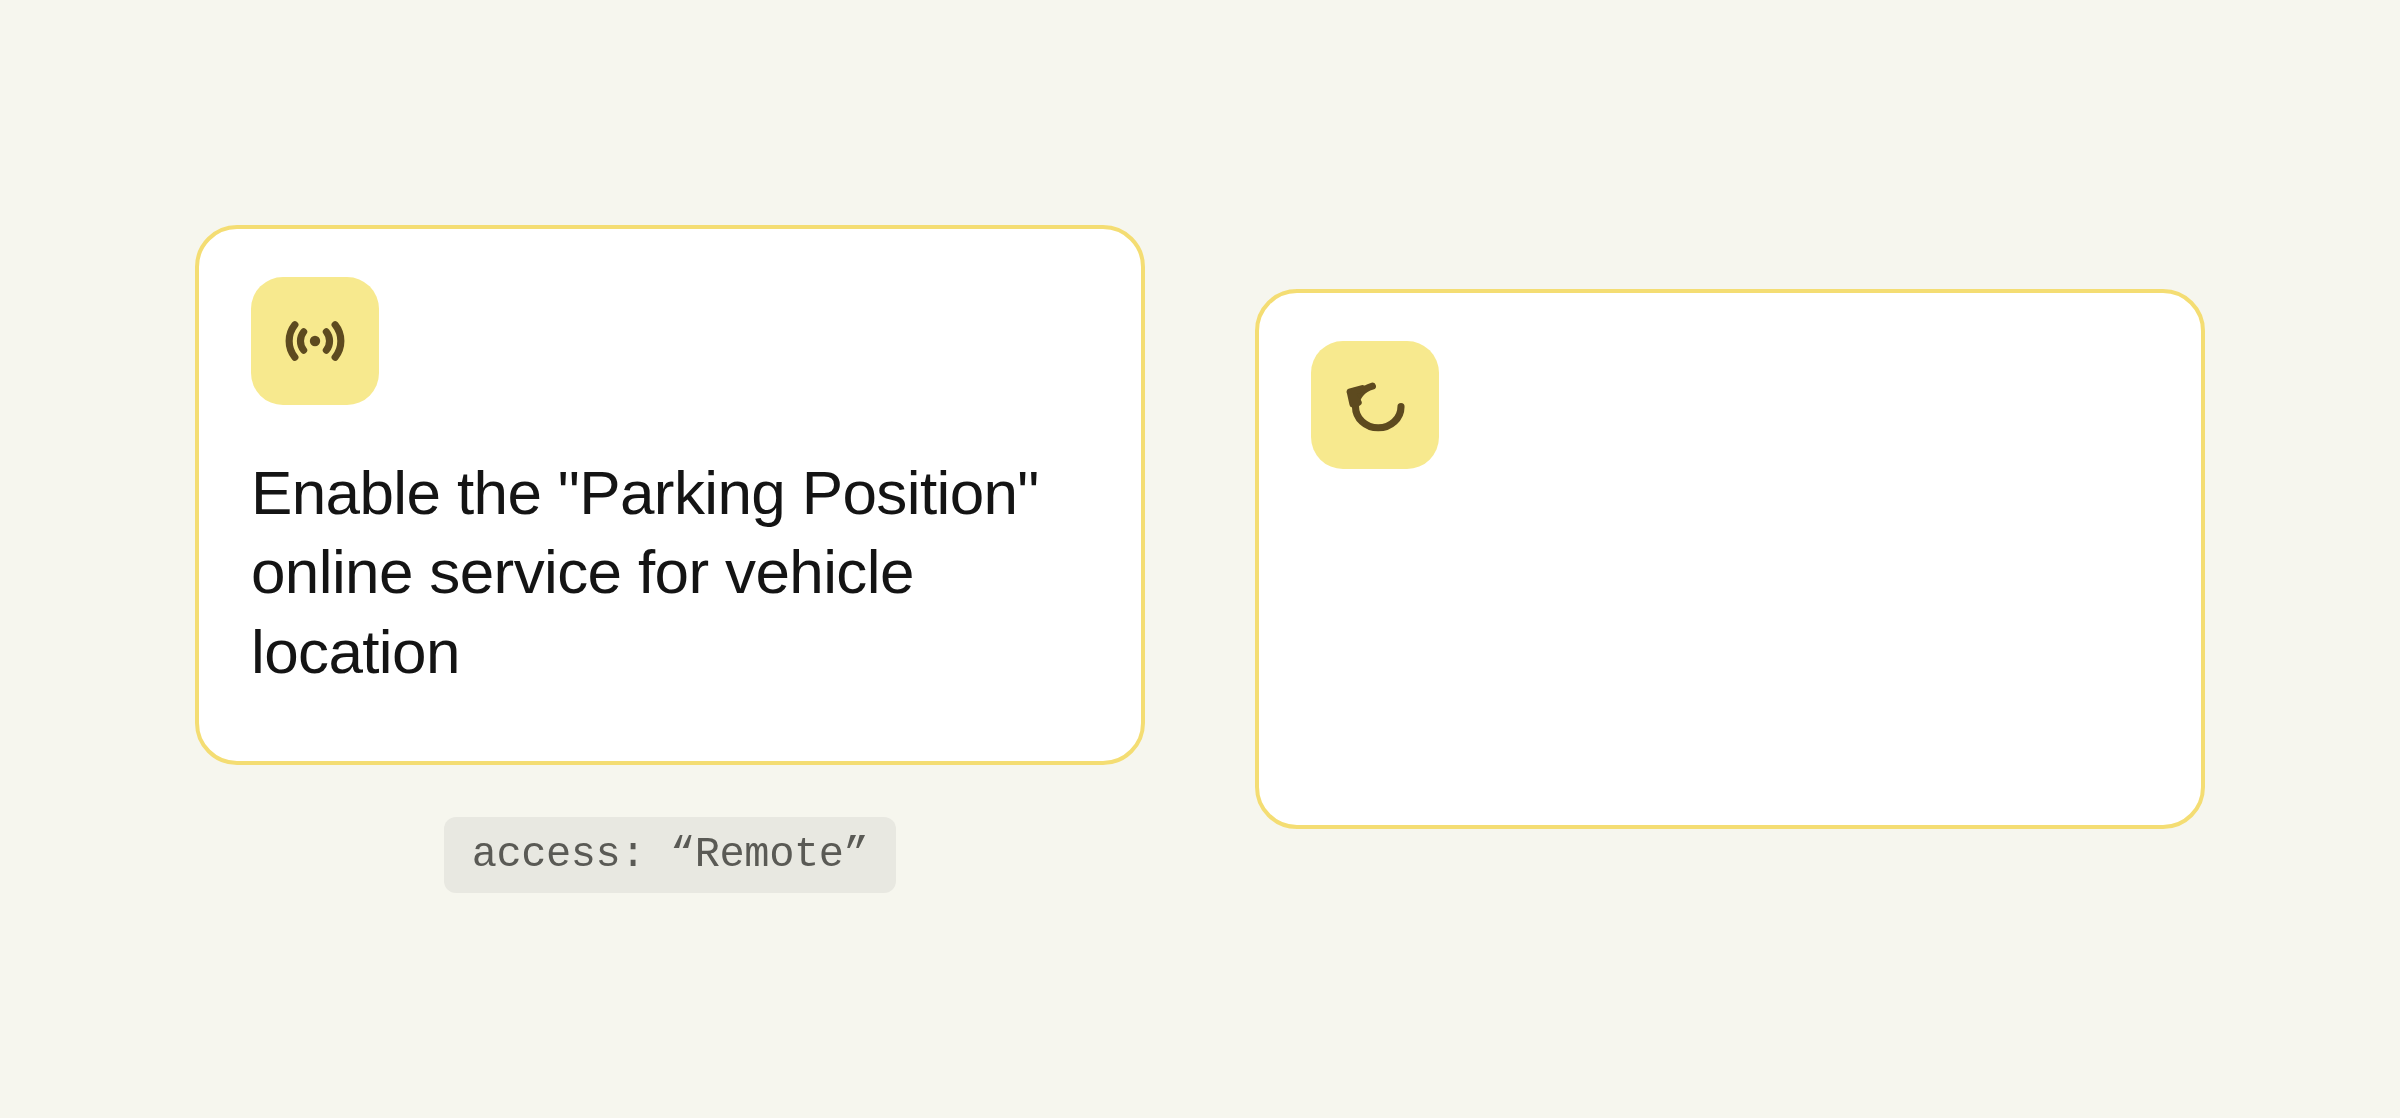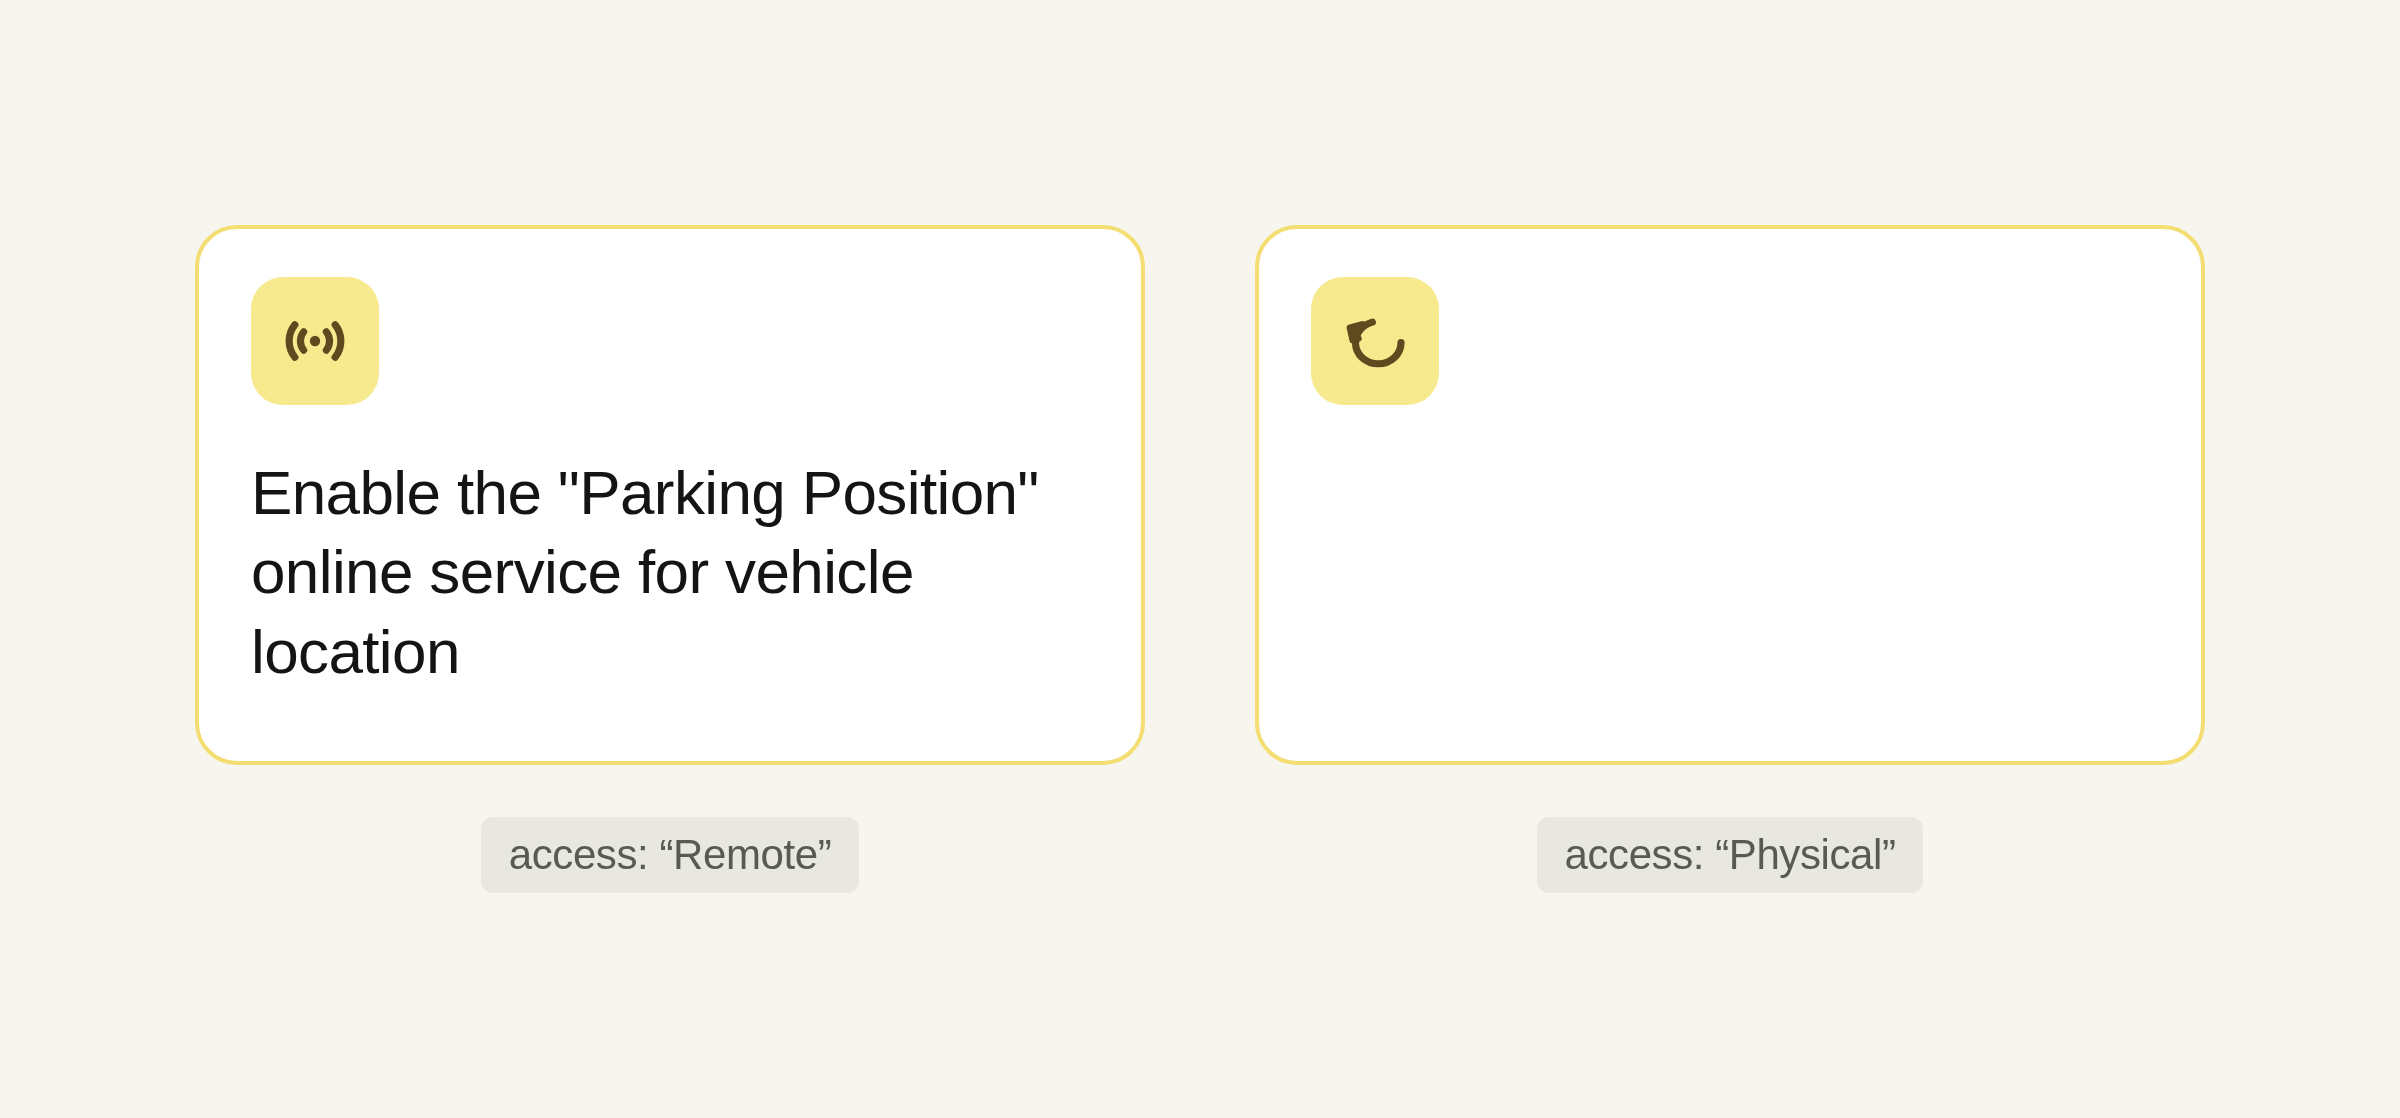--- a/index.html
+++ b/index.html
@@ -58,21 +58,21 @@
     line-height: 1.28;
     font-weight: 500;
     color: #141414;
     letter-spacing: -0.01em;
   }
   .badge {
     margin-top: 52px;
     background: #e8e8e1;
     border-radius: 12px;
     padding: 14px 28px;
-    font-family: Liberation Sans, sans-serif;
+    font-family: Liberation Mono, monospace;
     font-size: 42px;
     color: #5a5a55;
     letter-spacing: -0.01em;
   }
 </style>
 </head>
 <body>
 
 <div class="container">
 
@@ -96,18 +96,15 @@
 
   <div class="col">
     <div class="card">
       <div class="icon-box">
         <svg viewBox="0 0 24 24">
           <path d="M20 12.5c0 3.6-3.1 6.5-7 6.5s-7-2.9-7-6.5c0-3 2.2-5.5 5.2-6.3"></path>
           <path d="M6.8 11.2 L4.4 8.0 M4.4 8.0 L8.1 7.0 M4.4 8.0 L5.2 11.6"></path>
         </svg>
       </div>
     </div>
-    <div class="badge">
-      <span>access</span>: “<span>Physical</span>”
-    </div>
   </div>
 
 </div>
 
 </body></html>

